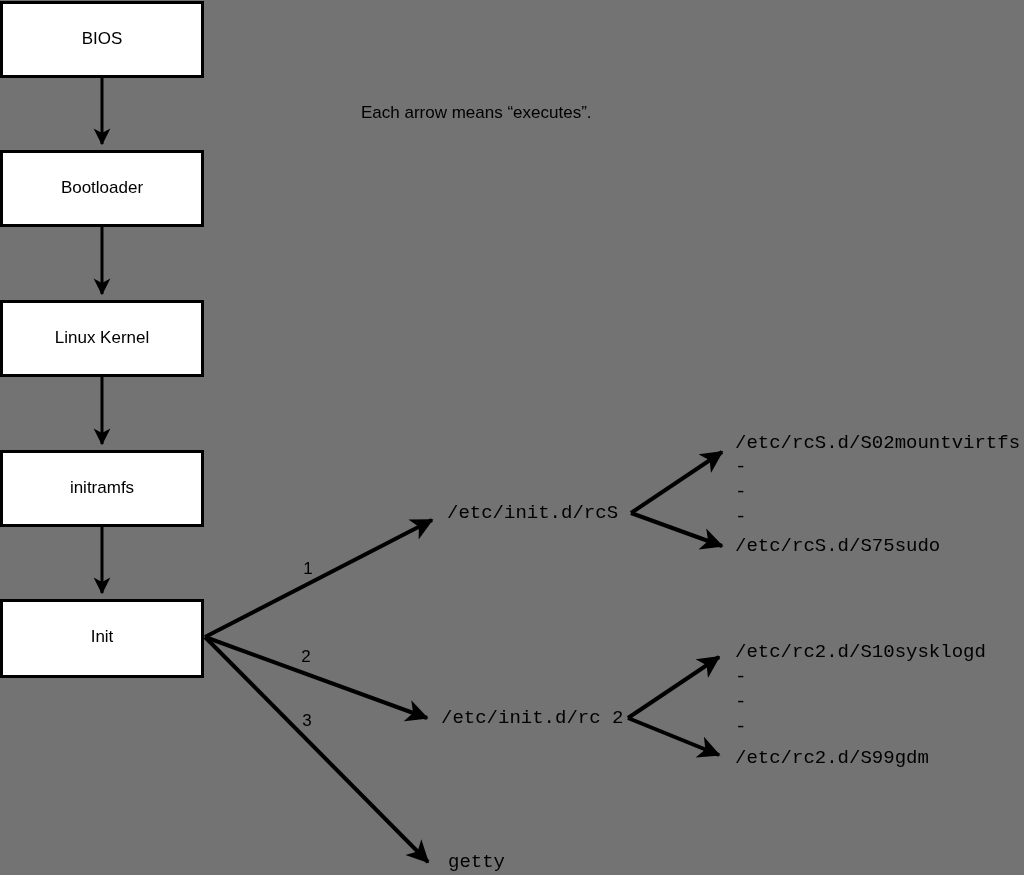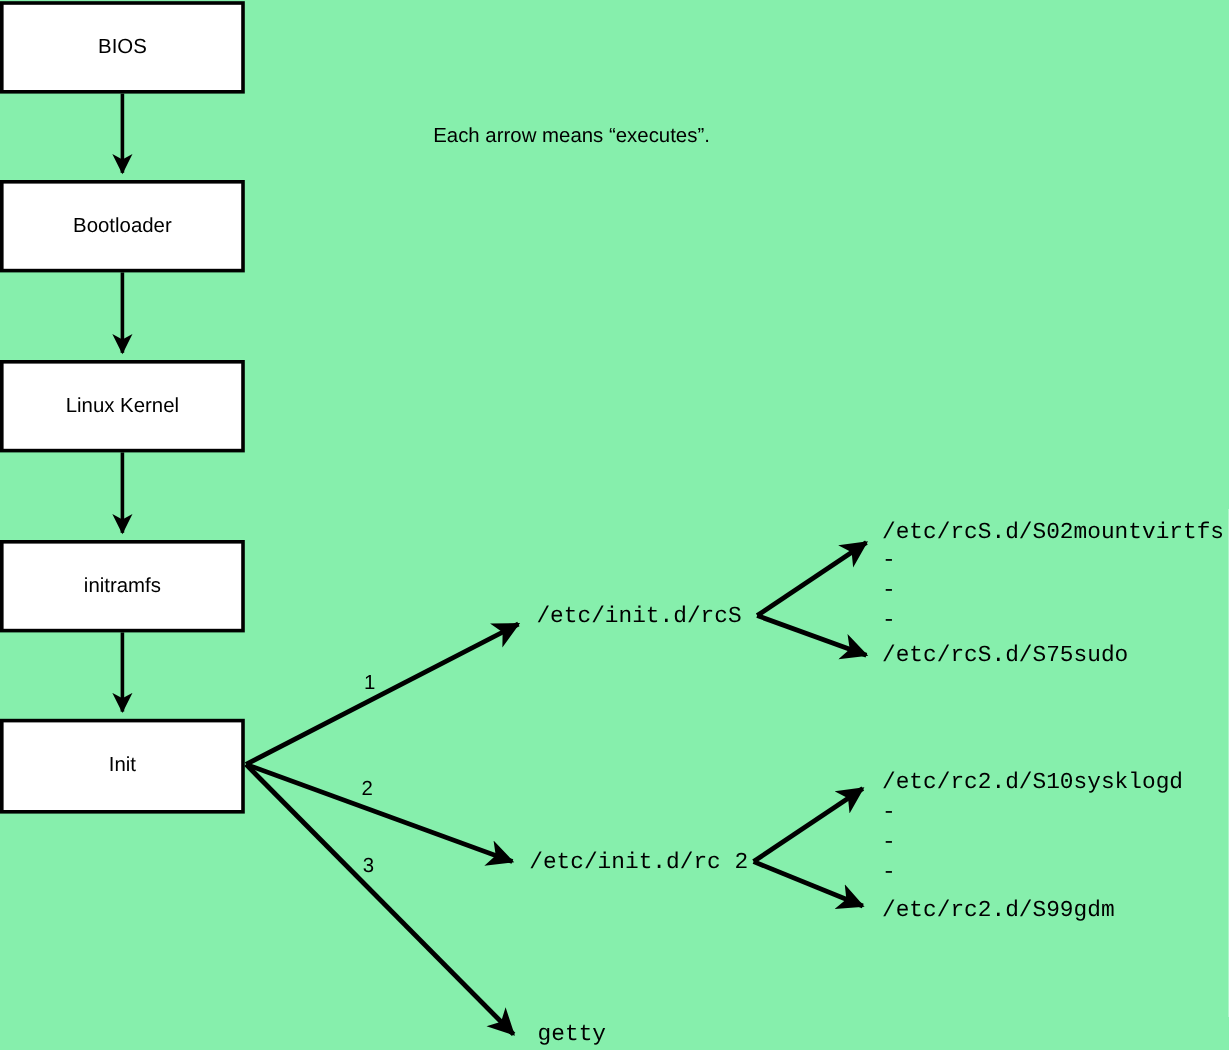--- a/index.html
+++ b/index.html
@@ -4,21 +4,21 @@
 <style>
   html, body {
     margin: 0;
     padding: 0;
     background: #ffffff;
   }
   #canvas {
     position: relative;
     width: 1024px;
     height: 875px;
-    background: #86efac;
+    background: #737373;
     overflow: hidden;
     font-family: "Liberation Sans", sans-serif;
   }
   #diagram-svg {
     position: absolute;
     left: 0;
     top: 0;
     width: 1024px;
     height: 875px;
   }

